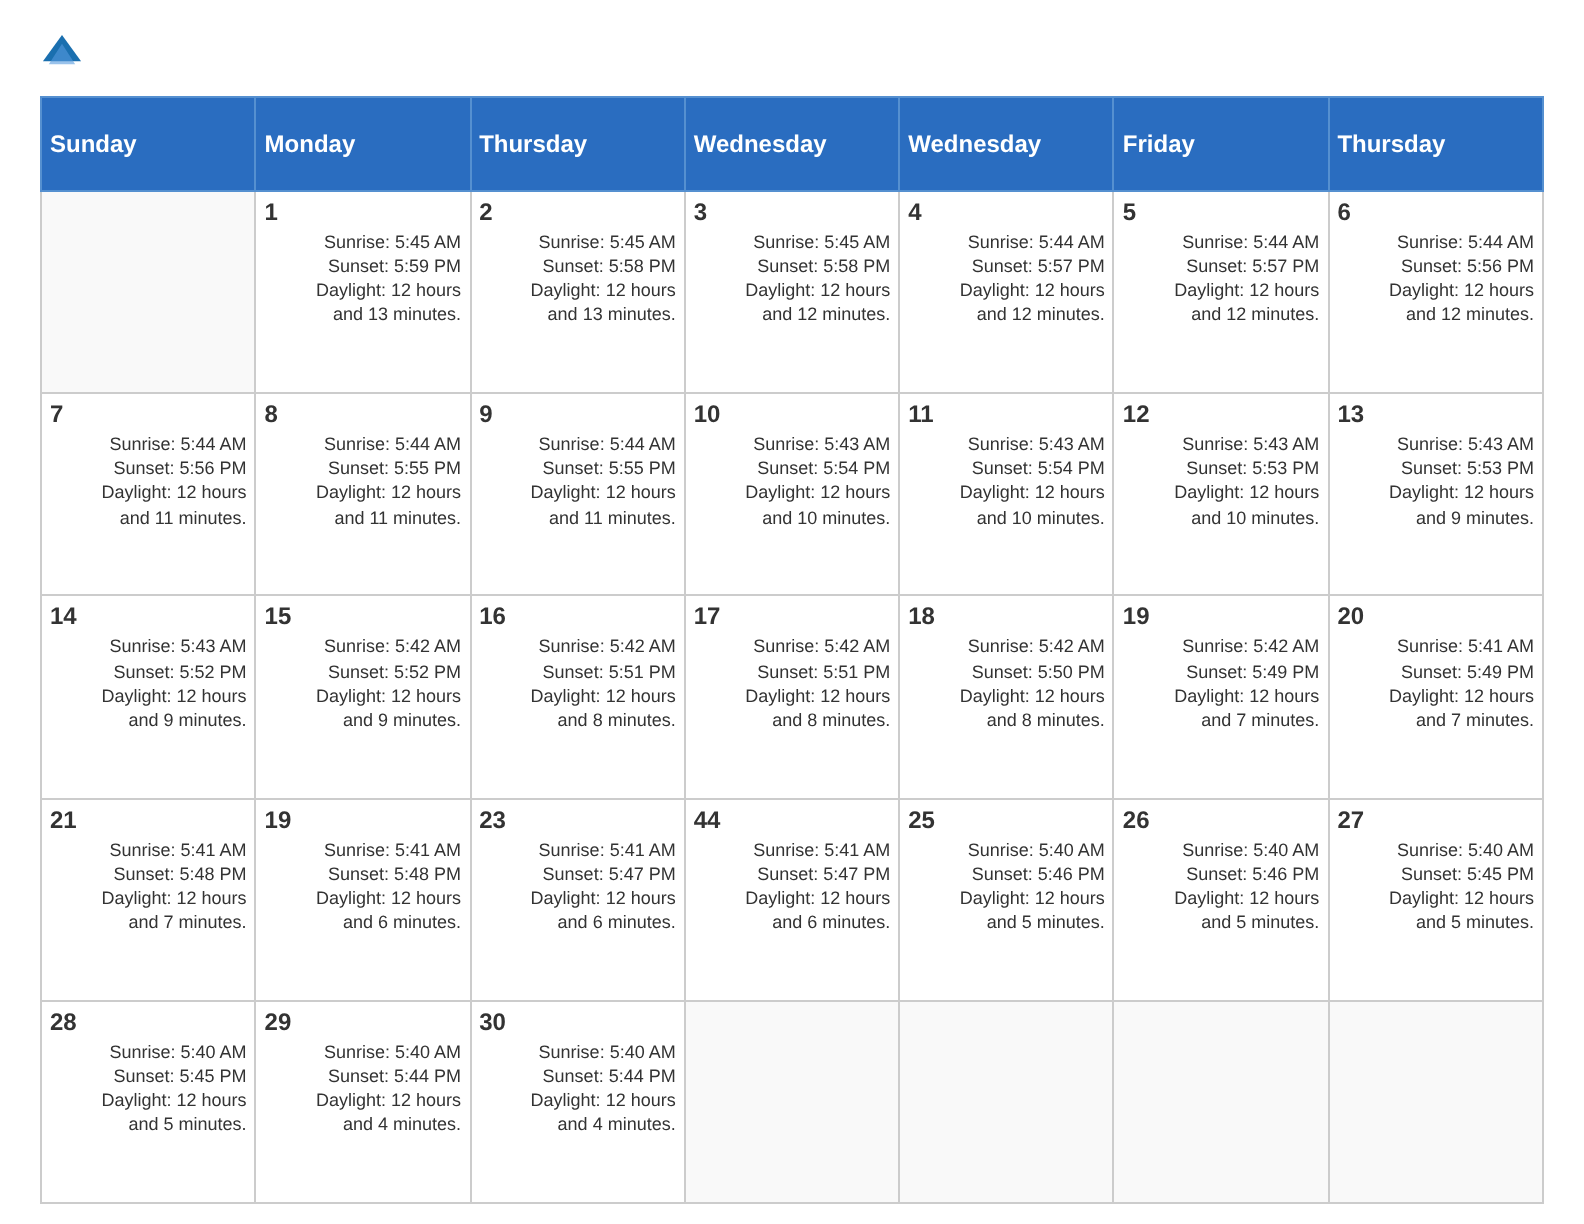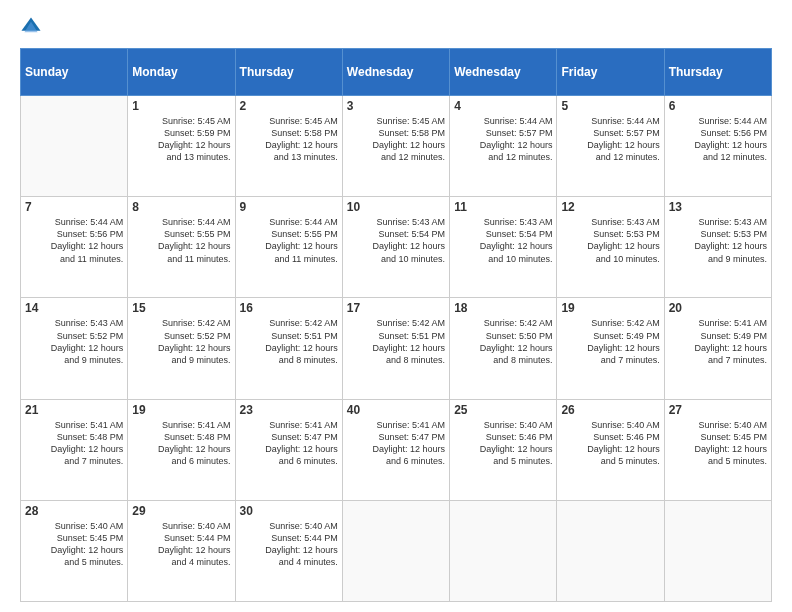--- a/index.html
+++ b/index.html
@@ -223,21 +223,21 @@
           </td>
           <td>
             <span class="day-num">19</span>
             <div class="day-info">Sunrise: 5:41 AM<br>Sunset: 5:48 PM<br>Daylight: 12 hours<br>and 6 minutes.</div>
           </td>
           <td>
             <span class="day-num">23</span>
             <div class="day-info">Sunrise: 5:41 AM<br>Sunset: 5:47 PM<br>Daylight: 12 hours<br>and 6 minutes.</div>
           </td>
           <td>
-            <span class="day-num">40</span>
+            <span class="day-num">44</span>
             <div class="day-info">Sunrise: 5:41 AM<br>Sunset: 5:47 PM<br>Daylight: 12 hours<br>and 6 minutes.</div>
           </td>
           <td>
             <span class="day-num">25</span>
             <div class="day-info">Sunrise: 5:40 AM<br>Sunset: 5:46 PM<br>Daylight: 12 hours<br>and 5 minutes.</div>
           </td>
           <td>
             <span class="day-num">26</span>
             <div class="day-info">Sunrise: 5:40 AM<br>Sunset: 5:46 PM<br>Daylight: 12 hours<br>and 5 minutes.</div>
           </td>

